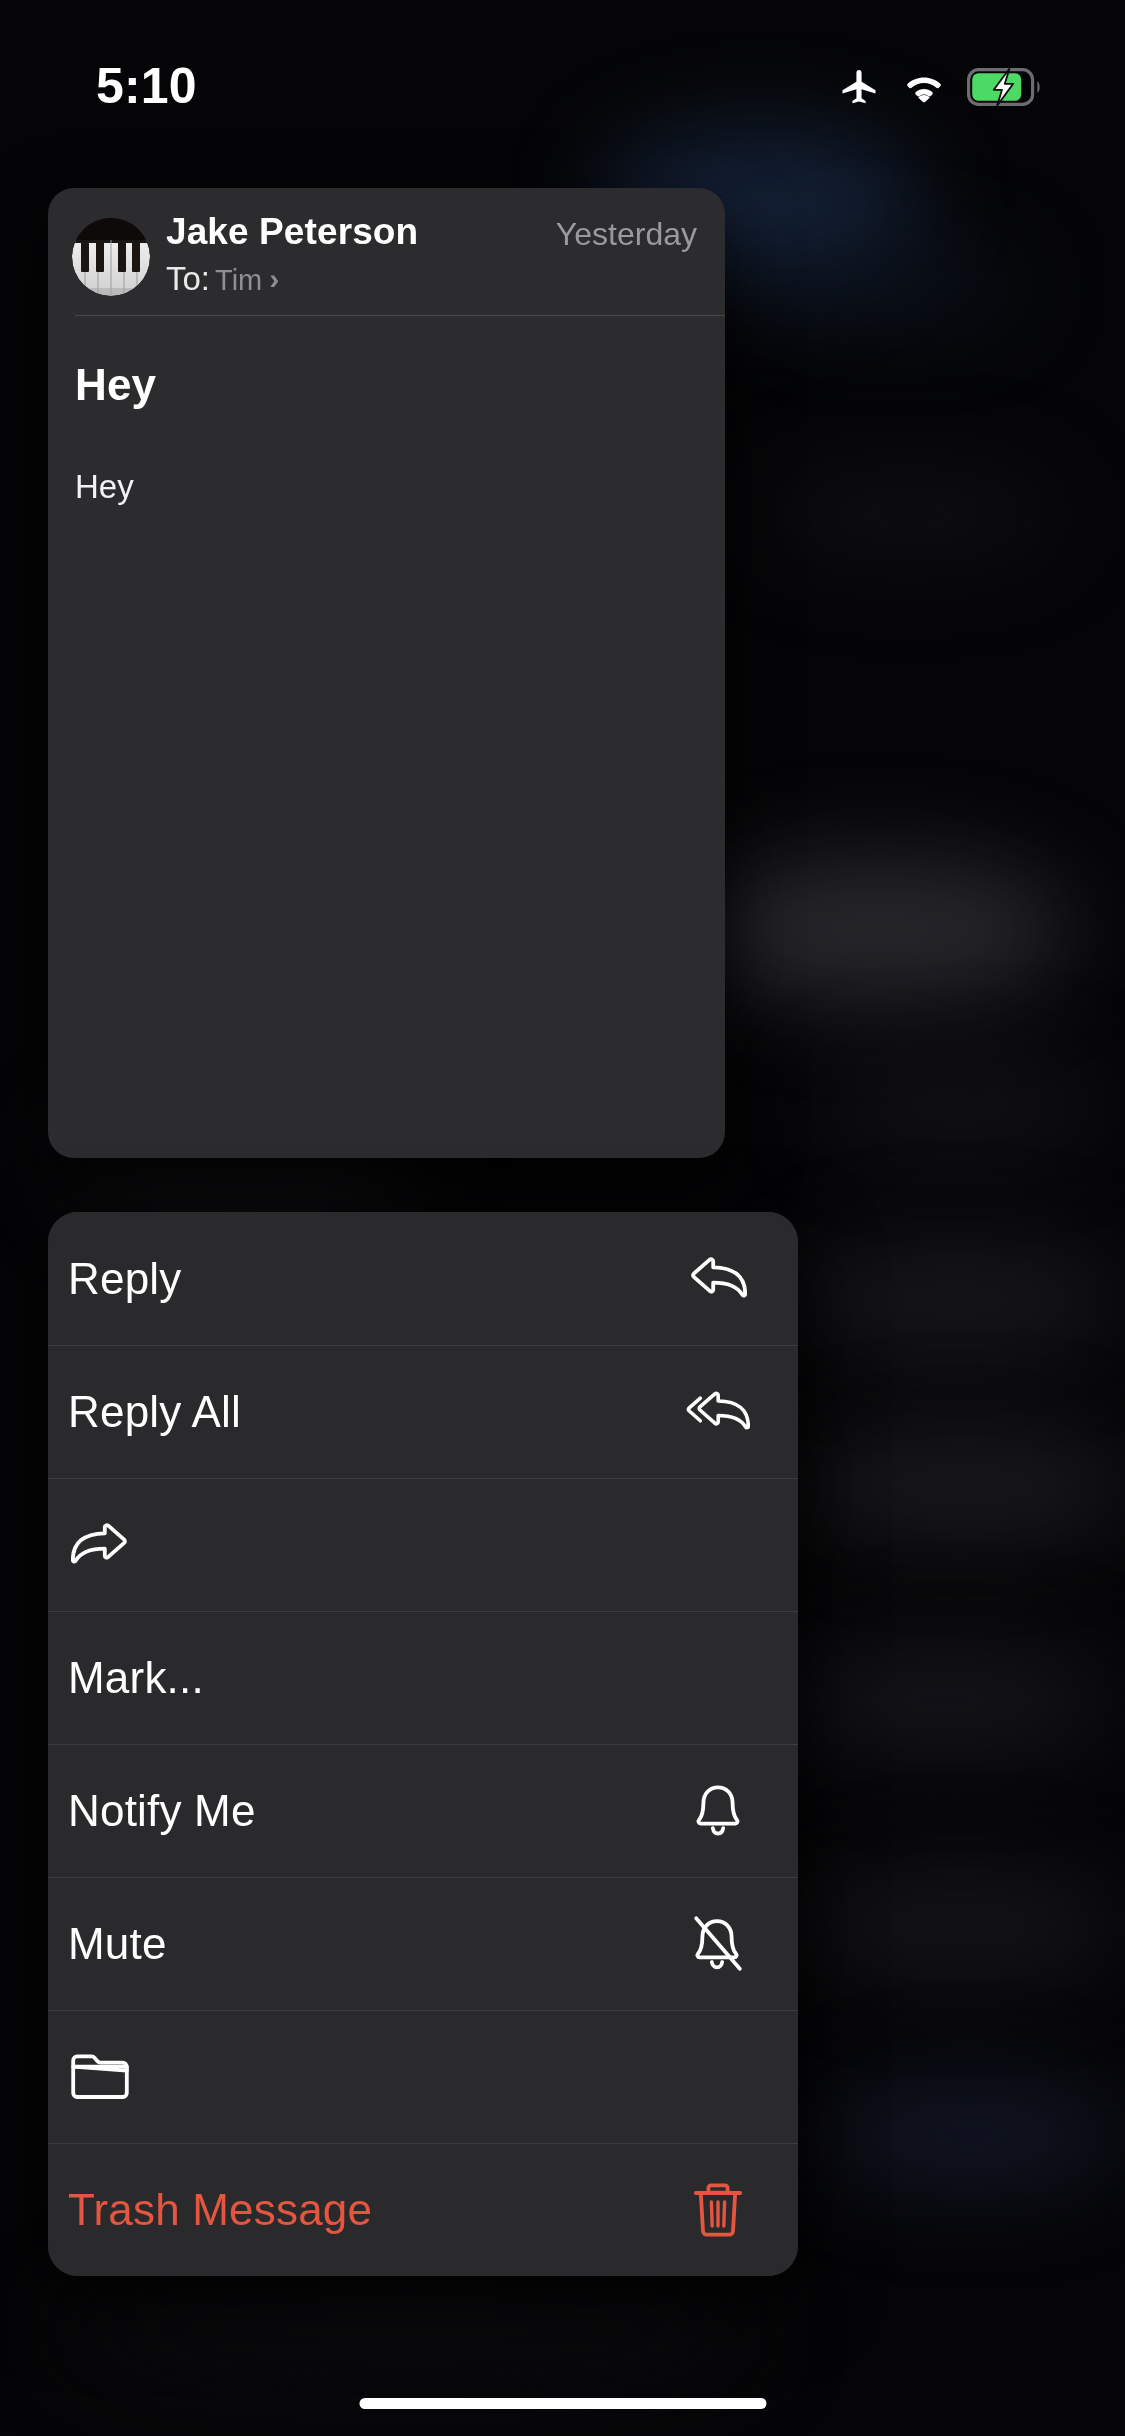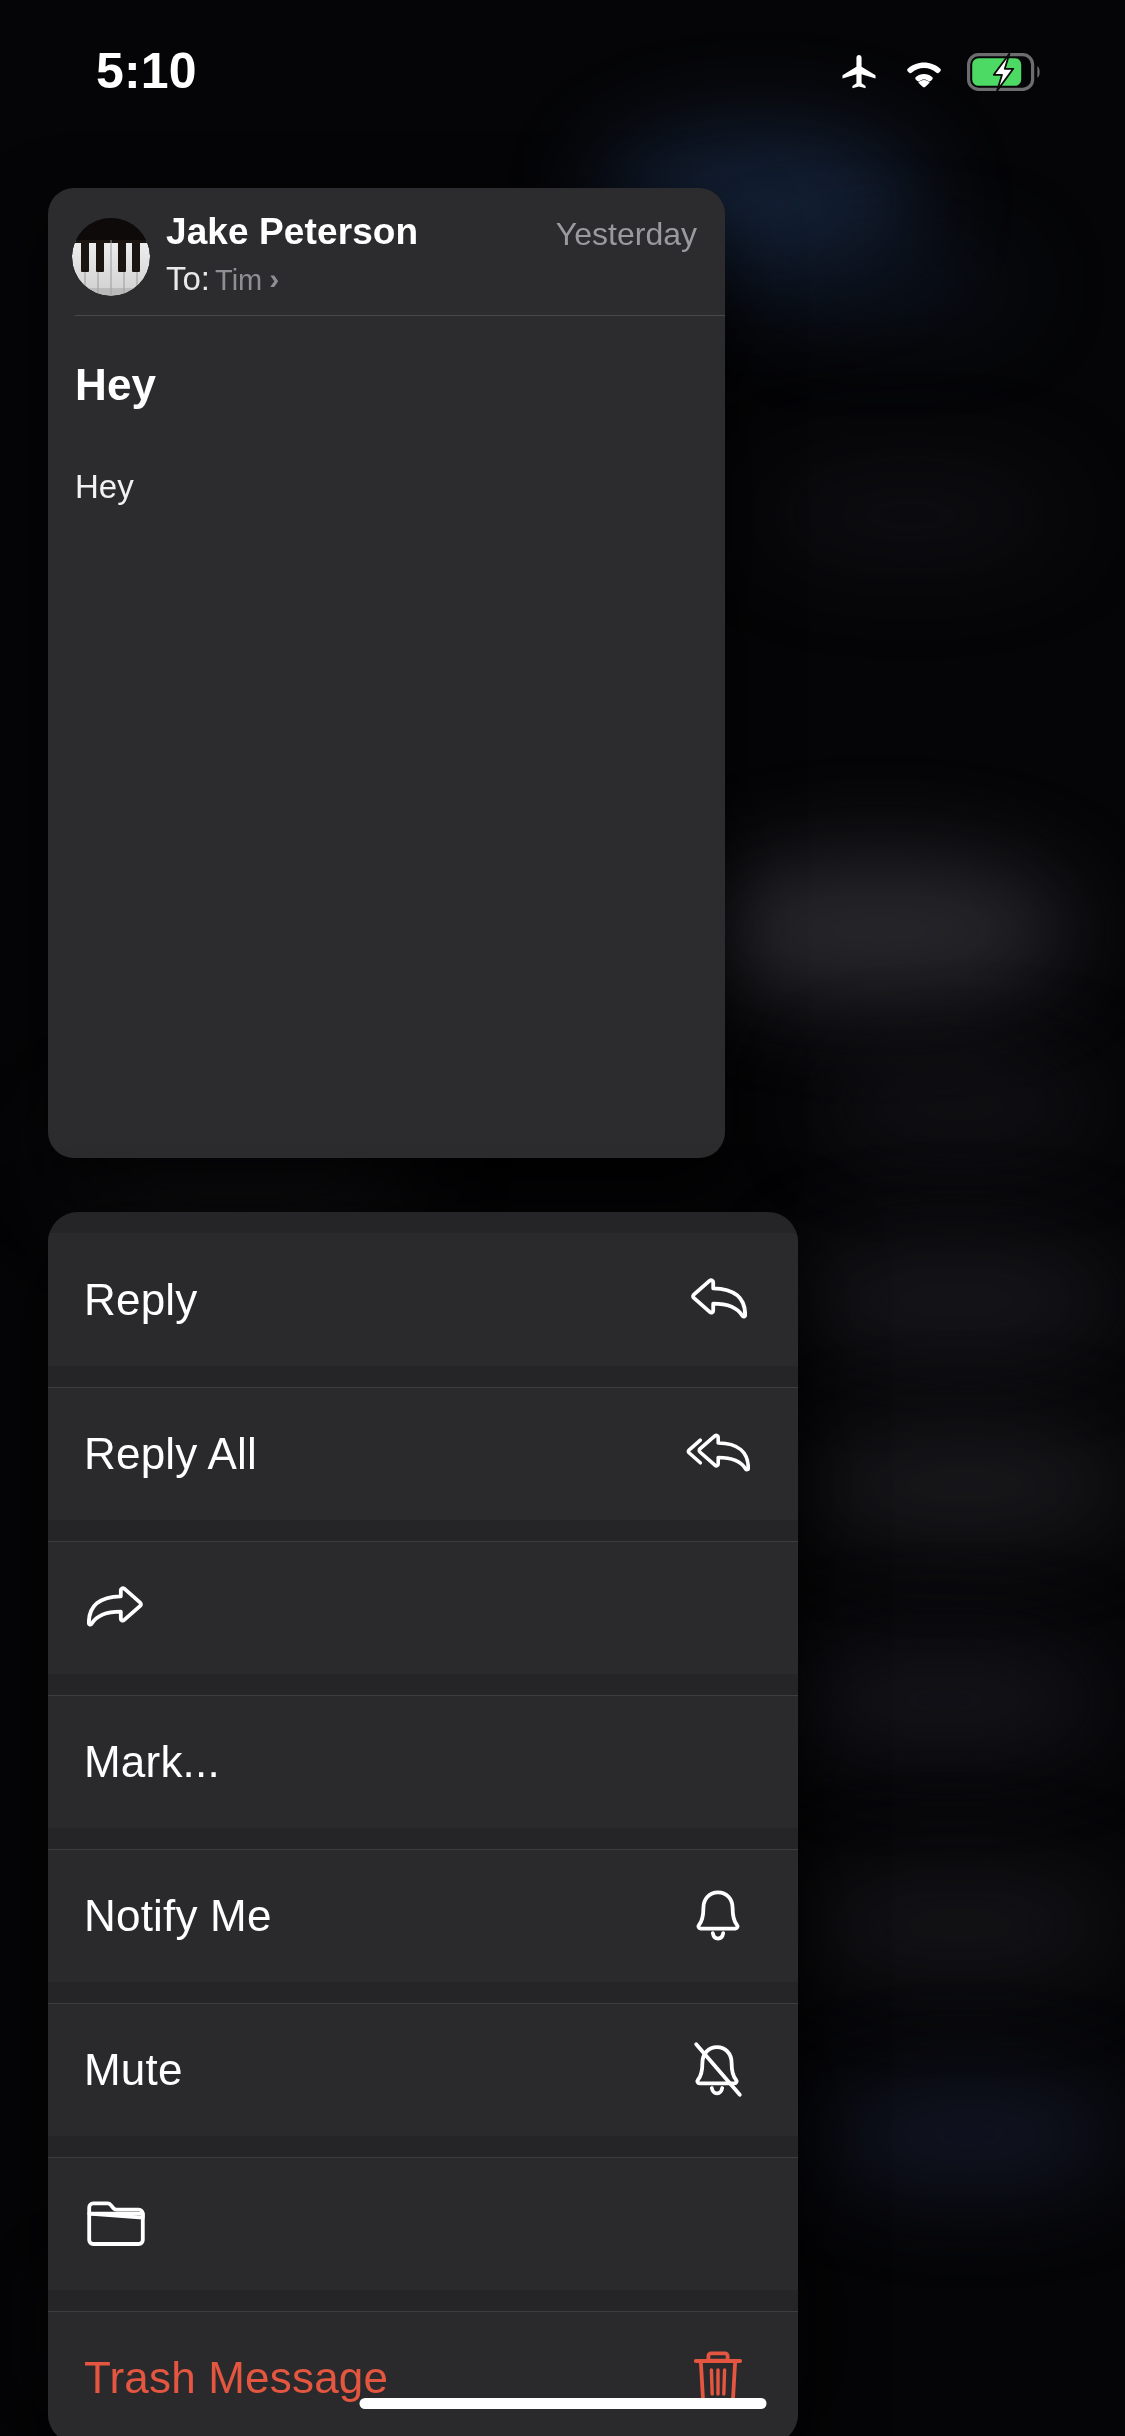--- a/index.html
+++ b/index.html
@@ -25,21 +25,21 @@
   }
   .blob{
     position:absolute;
     border-radius:50% / 45%;
     filter:blur(46px);
     pointer-events:none;
   }
 
   
   #status-bar{
-    position:absolute; top:0; left:0; width:1125px; height:132px;
+    position:absolute; top:15px; left:0; width:1125px; height:132px;
     z-index:40;
   }
   #status-time{
     position:absolute; left:96px; top:42px;
     font-size:50px; font-weight:600; color:#fff;
     letter-spacing:.2px;
   }
   #status-right{
     position:absolute; right:82px; top:50px;
     display:flex; align-items:center; gap:20px;
@@ -107,23 +107,22 @@
     background:#252527;
     border-radius:30px;
     z-index:30;
     overflow:hidden;
     box-shadow:0 26px 80px rgba(0,0,0,.8);
   }
   .menu-item{
     position:relative;
     height:133px;
     display:flex; align-items:center;
-    padding:0 48px 0 36px;
+    padding:0 48px 0 20px;
     background:#2a2a2c;
-    margin-top:21px;
   }
   .menu-item + .menu-item{
     box-shadow:inset 0 1px 0 #3d3d40;
   }
   .menu-label{
     font-size:44px; color:#ffffff; letter-spacing:.2px;
     flex:1 1 auto; white-space:nowrap;
   }
   .menu-item.destructive .menu-label{ color:#e4563f; }
   .menu-icon{

